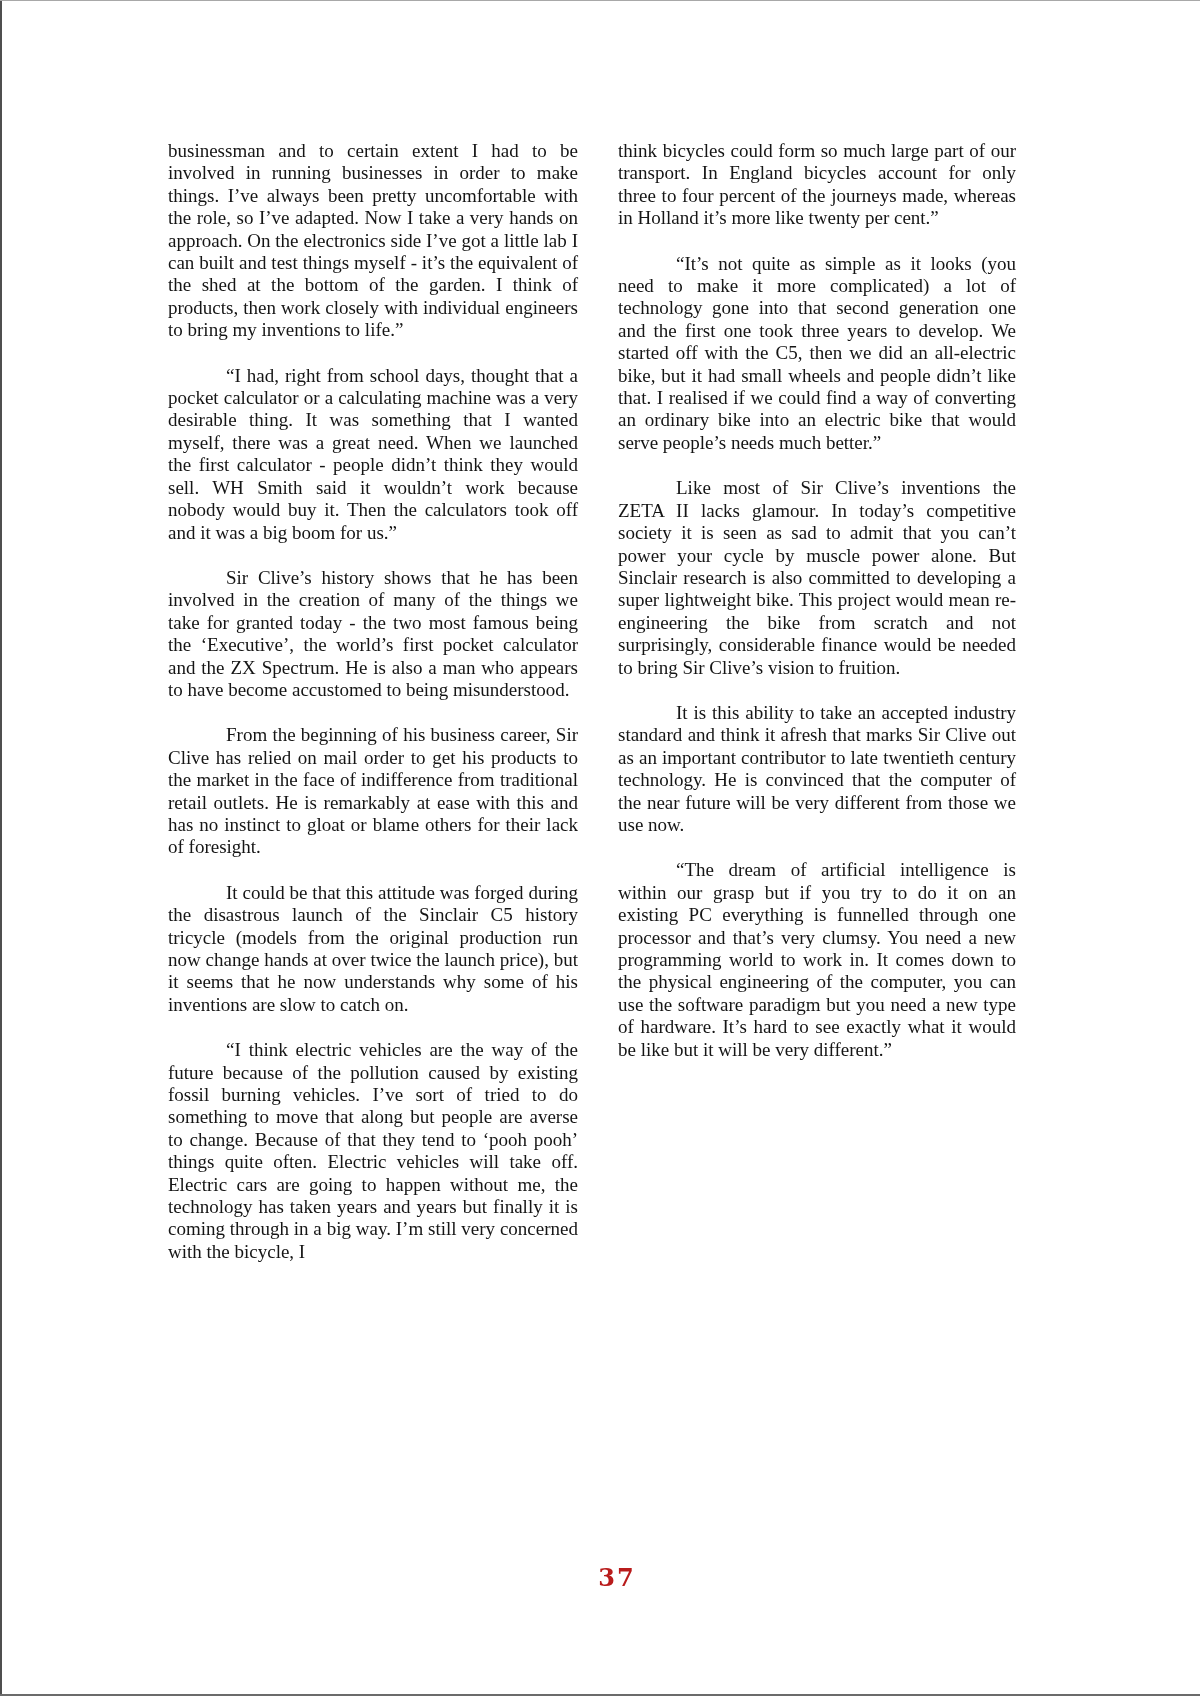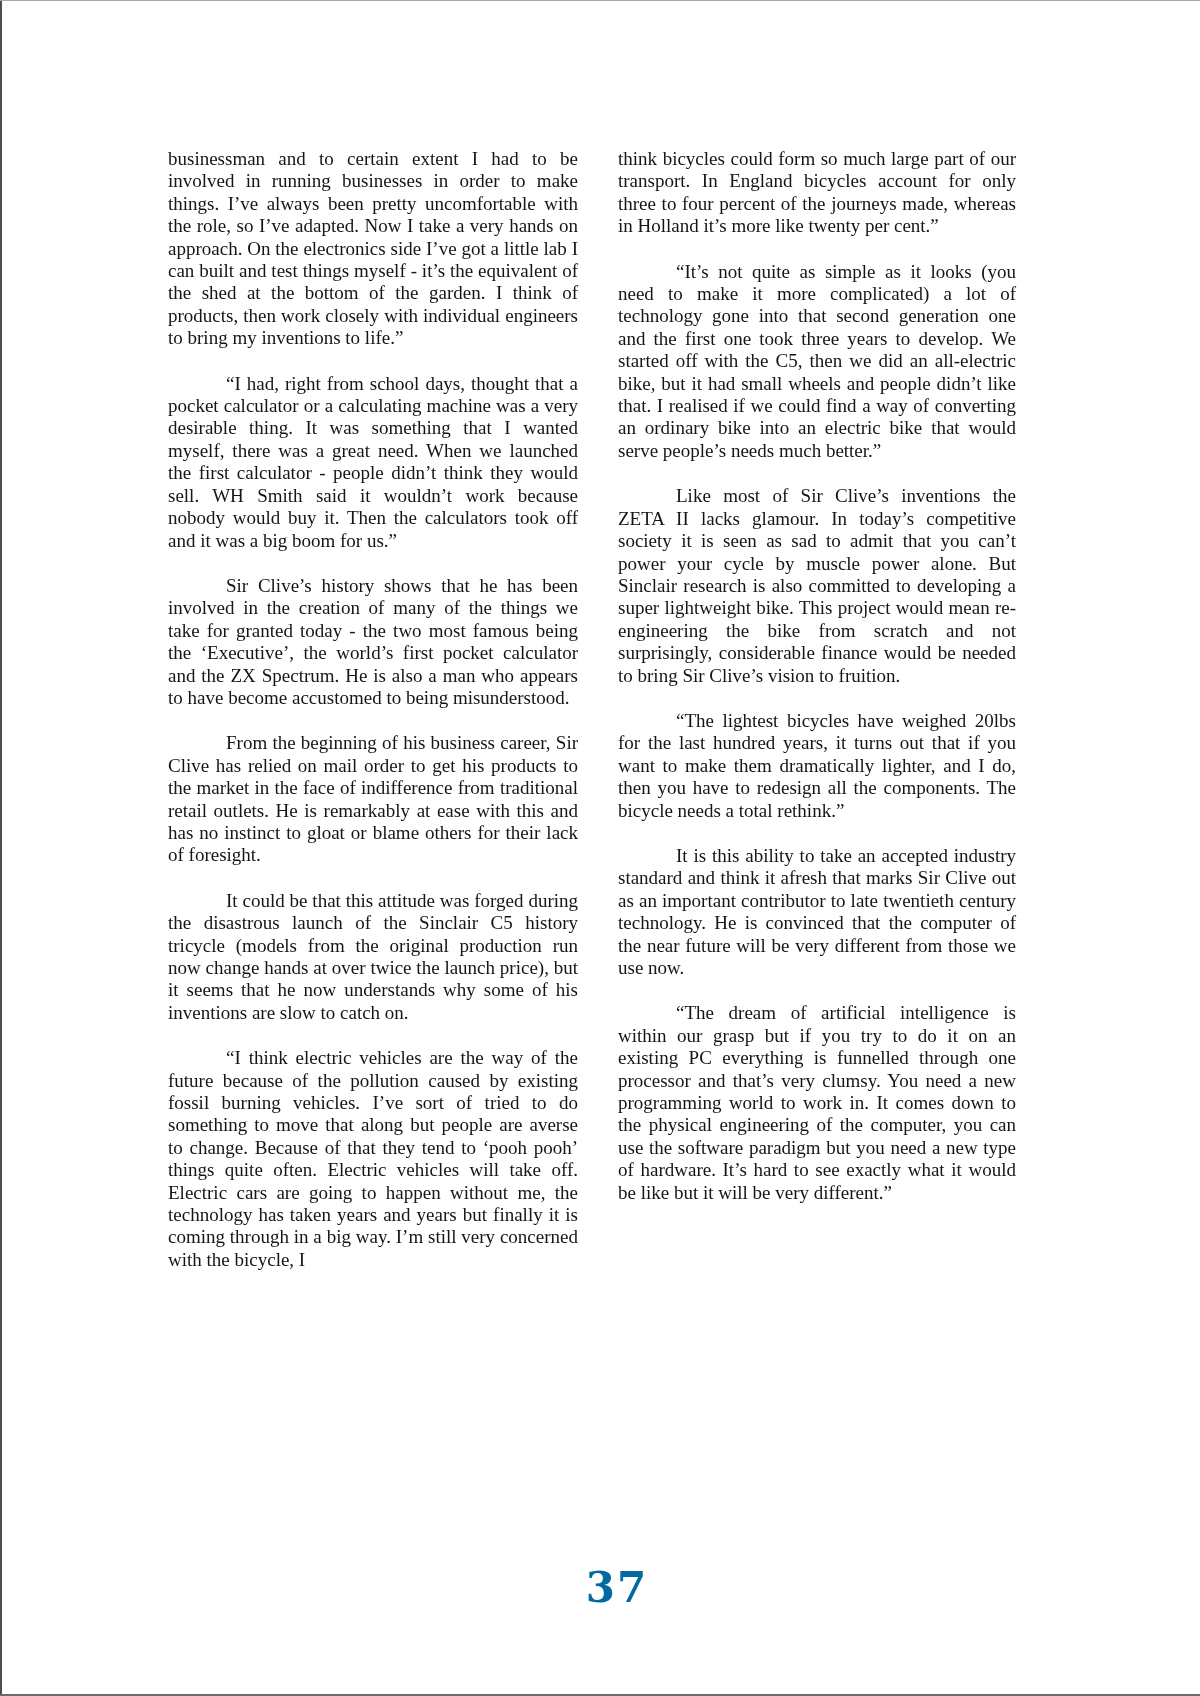--- a/index.html
+++ b/index.html
@@ -31,21 +31,21 @@
   }
   .edge-bottom {
     position: absolute;
     left: 0; bottom: 0;
     width: 1200px; height: 2px;
     background: #6b6b6b;
   }
   .columns {
     position: absolute;
     left: 168px;
-    top: 148px;
+    top: 140px;
     display: flex;
     gap: 40px;
   }
   .col {
     width: 410px;
     font-size: 19px;
     line-height: 22.4px;
     text-align: justify;
   }
   .col-right {
@@ -65,24 +65,24 @@
     color: #111111;
     margin: 8px 0 28px 0;
     text-align: left;
   }
   .page-number {
     position: absolute;
     top: 1563px;
     left: 617px;
     transform: translateX(-50%);
     font-family: "DejaVu Serif", serif;
-    font-size: 42px;
+    font-size: 24px;
     font-weight: bold;
     letter-spacing: 2px;
-    color: #0369a1;
+    color: #b91c1c;
   }
 </style>
 </head>
 <body>
 
 <div class="page">
 
   <div class="edge-left"></div>
   <div class="edge-top"></div>
   <div class="edge-bottom"></div>
@@ -95,21 +95,20 @@
       <p>Sir Clive’s history shows that he has been involved in the creation of many of the things we take for granted today - the two most famous being the ‘Executive’, the world’s first pocket calculator and the ZX Spectrum. He is also a man who appears to have become accustomed to being misunderstood.</p>
       <p>From the beginning of his business career, Sir Clive has relied on mail order to get his products to the market in the face of indifference from traditional retail outlets. He is remarkably at ease with this and has no instinct to gloat or blame others for their lack of foresight.</p>
       <p>It could be that this attitude was forged during the disastrous launch of the Sinclair C5 history tricycle (models from the original production run now change hands at over twice the launch price), but it seems that he now understands why some of his inventions are slow to catch on.</p>
       <p>“I think electric vehicles are the way of the future because of the pollution caused by existing fossil burning vehicles. I’ve sort of tried to do something to move that along but people are averse to change. Because of that they tend to ‘pooh pooh’ things quite often. Electric vehicles will take off. Electric cars are going to happen without me, the technology has taken years and years but finally it is coming through in a big way. I’m still very concerned with the bicycle, I</p>
     </div>
 
     <div class="col col-right">
       <p class="no-indent">think bicycles could form so much large part of our transport. In England bicycles account for only three to four percent of the journeys made, whereas in Holland it’s more like twenty per cent.”</p>
       <p>“It’s not quite as simple as it looks (you need to make it more complicated) a lot of technology gone into that second generation one and the first one took three years to develop. We started off with the C5, then we did an all-electric bike, but it had small wheels and people didn’t like that. I realised if we could find a way of converting an ordinary bike into an electric bike that would serve people’s needs much better.”</p>
       <p>Like most of Sir Clive’s inventions the ZETA II lacks glamour. In today’s competitive society it is seen as sad to admit that you can’t power your cycle by muscle power alone. But Sinclair research is also committed to developing a super lightweight bike. This project would mean re-engineering the bike from scratch and not surprisingly, considerable finance would be needed to bring Sir Clive’s vision to fruition.</p>
-      <p>“The lightest bicycles have weighed 20lbs for the last hundred years, it turns out that if you want to make them dramatically lighter, and I do, then you have to redesign all the components. The bicycle needs a total rethink.”</p>
       <p>It is this ability to take an accepted industry standard and think it afresh that marks Sir Clive out as an important contributor to late twentieth century technology. He is convinced that the computer of the near future will be very different from those we use now.</p>
       <p>“The dream of artificial intelligence is within our grasp but if you try to do it on an existing PC everything is funnelled through one processor and that’s very clumsy. You need a new programming world to work in. It comes down to the physical engineering of the computer, you can use the software paradigm but you need a new type of hardware. It’s hard to see exactly what it would be like but it will be very different.”</p>
     </div>
 
   </div>
 
   <div class="page-number">37</div>
 
 </div>
 

